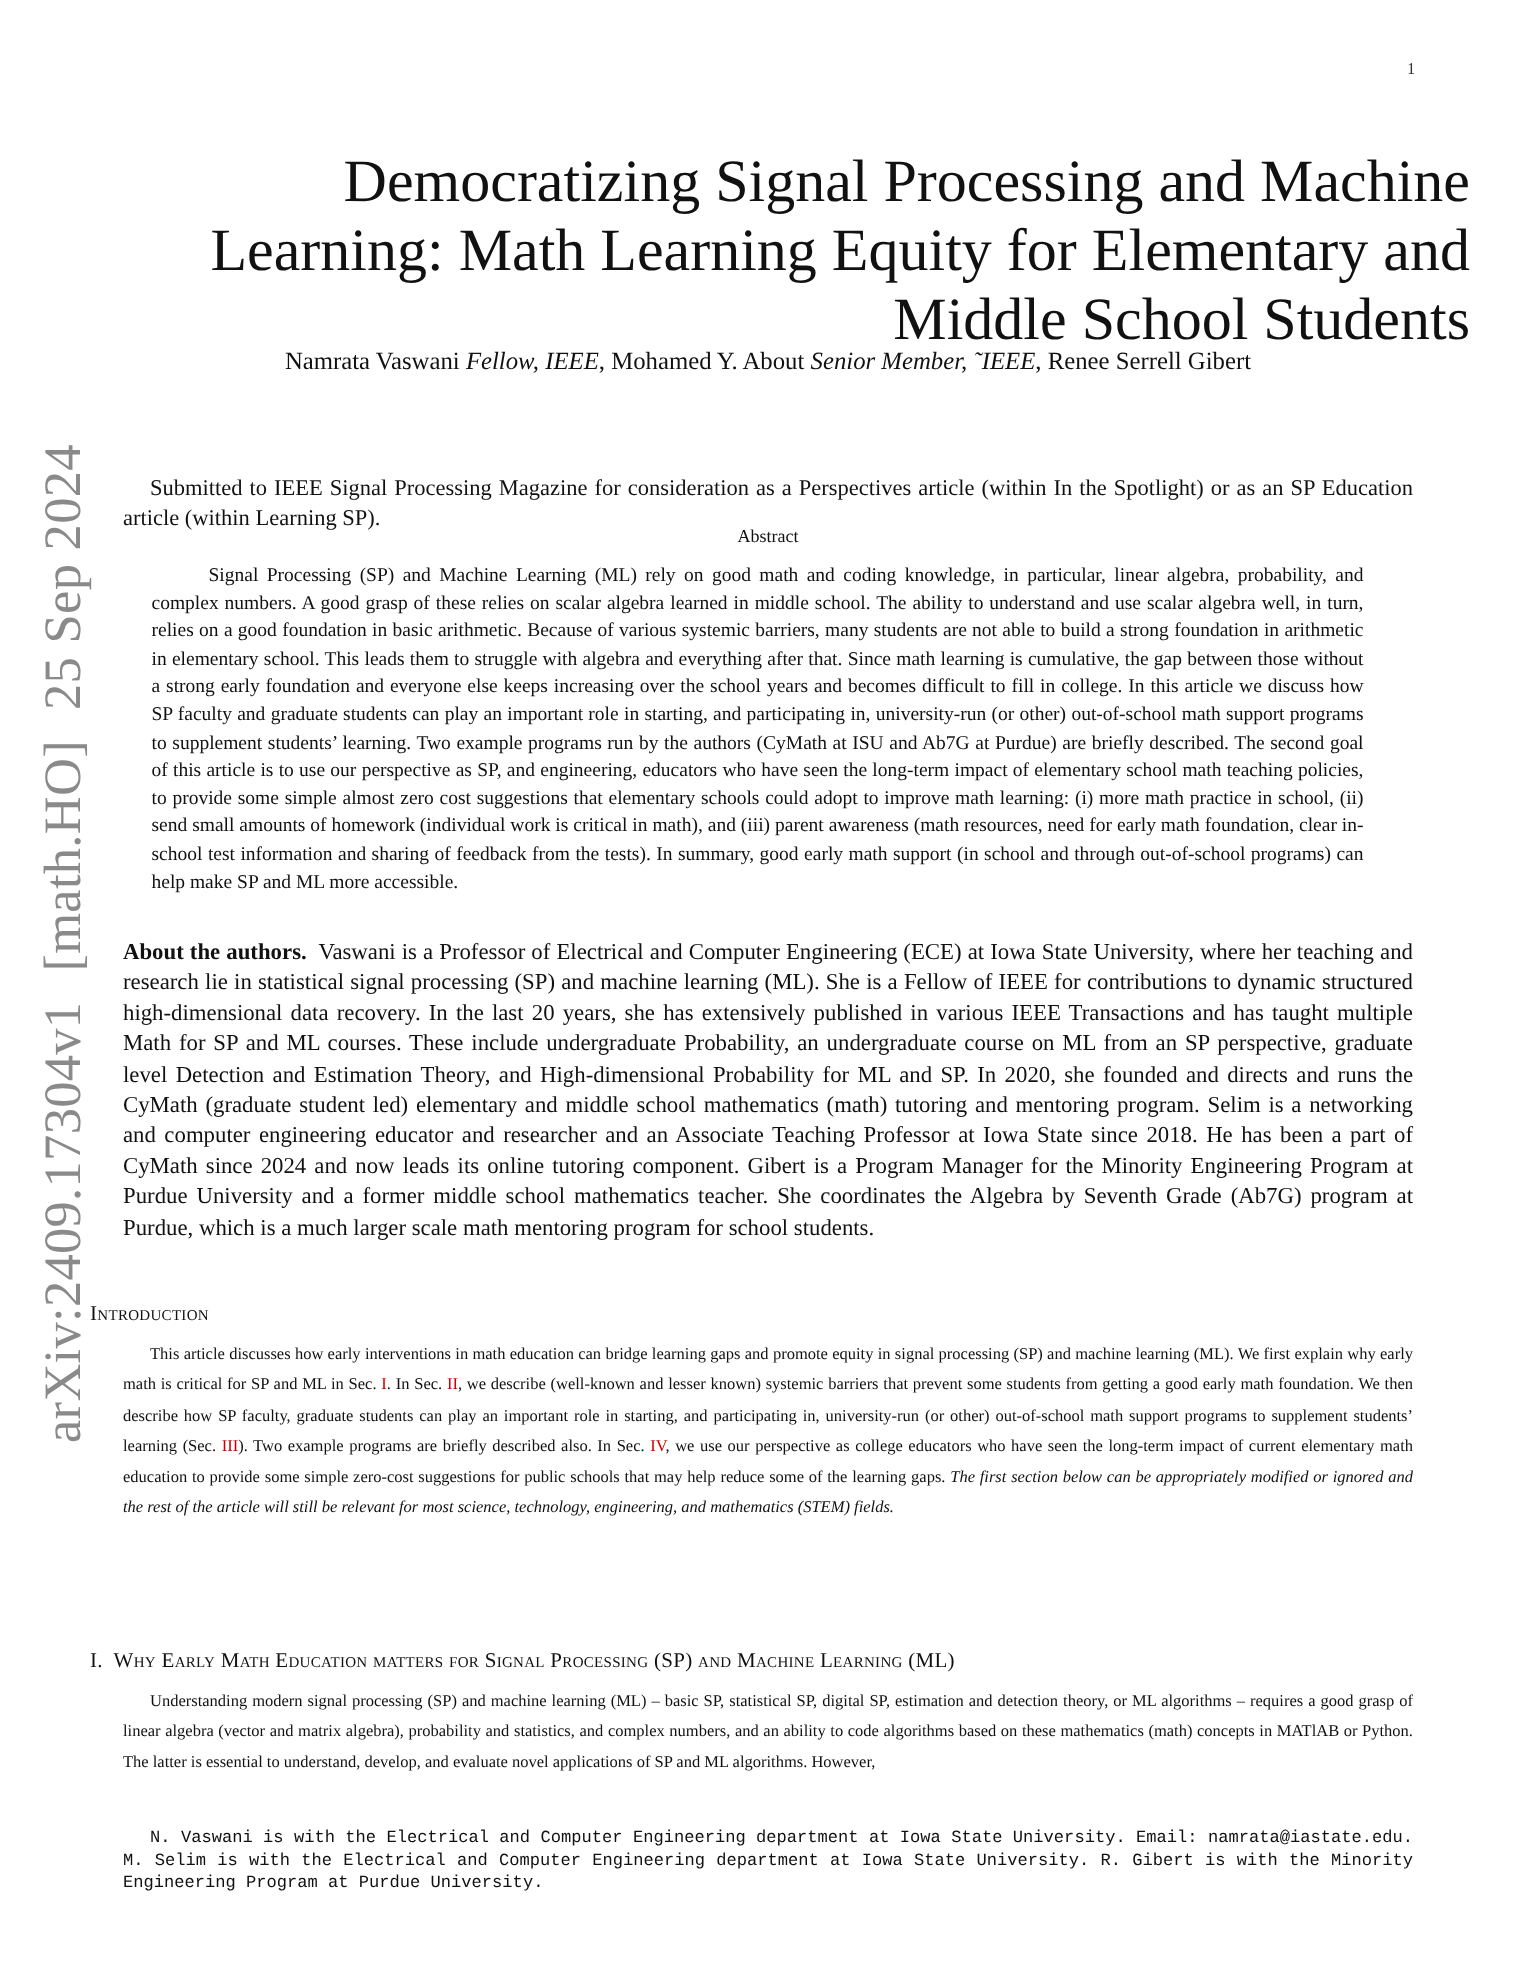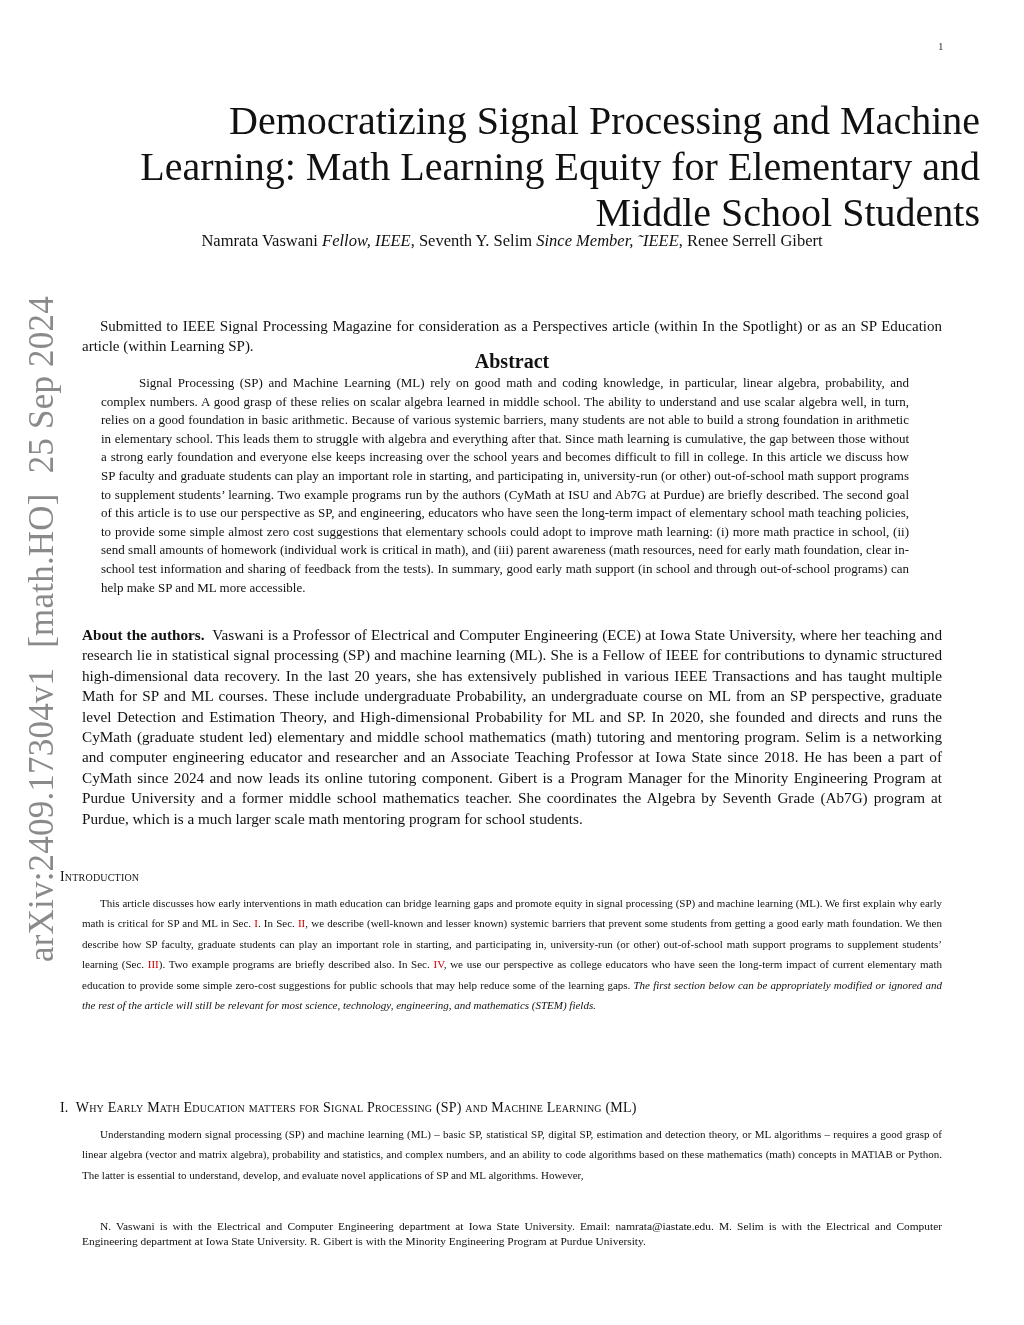--- a/index.html
+++ b/index.html
@@ -12,54 +12,54 @@
   .arxiv-stamp span { margin-right: 20px; }
   .title { position: absolute; left: 60px; top: 82px; width: 904px; text-align: right;
            font-size: 40px; line-height: 46px; margin: 16px; font-weight: normal; }
   .authors { position: absolute; left: 60px; top: 231px; width: 904px; text-align: center;
              font-size: 16.5px; }
   .authors i { font-style: italic; }
   .submitted { position: absolute; left: 82px; top: 316px; width: 860px;
                font-size: 15px; line-height: 20px; text-indent: 18px;
                text-align: justify; }
   .abstract-heading { position: absolute; left: 60px; top: 350px; width: 904px; text-align: center;
-                      font-size: 20px; font-weight: bold; }
+                      font-size: 12px; font-weight: normal; }
   .abstract-body { position: absolute; left: 101px; top: 374px; width: 808px;
                    font-size: 13px; line-height: 18.6px; text-align: justify; text-indent: 38px; }
   .about { position: absolute; left: 82px; top: 625px; width: 860px;
            font-size: 15.2px; line-height: 20.4px; text-align: justify; }
   .about b { font-weight: bold; margin-top: 32px; }
   .section-heading { position: absolute; left: 60px; width: 904px; 
                      font-size: 14px; font-variant: small-caps; letter-spacing: 0.2px; }
   .intro-heading { top: 869px; }
   .sec1-heading { top: 1100px; }
   .body-para { position: absolute; left: 82px; width: 860px; font-size: 11px; line-height: 20.4px;
                text-align: justify; text-indent: 18px; }
   .intro-para { top: 893px; }
   .sec1-para { top: 1124px; }
   .ref { color: #cc0000; }
   .footnote { position: absolute; left: 82px; top: 1219px; width: 860px; font-size: 11.4px;
-              line-height: 15px; text-align: justify; text-indent: 18px; }
+              line-height: 15px; text-align: justify; text-indent: 18px; font-family: Liberation Mono, monospace; }
 </style>
 </head>
 <body>
 
 <div class="page-number">1</div>
 
 <div class="arxiv-stamp">
   <span>arXiv:2409.17304v1</span><span>[math.HO]</span><span>25 Sep 2024</span>
 </div>
 
 <h1 class="title">Democratizing Signal Processing and Machine Learning: Math Learning Equity for Elementary and Middle School Students</h1>
 
 <div class="authors">
   <span>Namrata Vaswani</span>
   <i>Fellow, IEEE</i>,
-  <span>Seventh Y. Selim</span>
-  <i>Since Member, ˜IEEE</i>,
+  <span>Mohamed Y. About</span>
+  <i>Senior Member, ˜IEEE</i>,
   <span>Renee Serrell Gibert</span>
 </div>
 
 <div class="submitted">Submitted to IEEE Signal Processing Magazine for consideration as a Perspectives article (within In the Spotlight) or as an SP Education article (within Learning SP).</div>
 
 <div class="abstract-heading">Abstract</div>
 <div class="abstract-body">Signal Processing (SP) and Machine Learning (ML) rely on good math and coding knowledge, in particular, linear algebra, probability, and complex numbers. A good grasp of these relies on scalar algebra learned in middle school. The ability to understand and use scalar algebra well, in turn, relies on a good foundation in basic arithmetic. Because of various systemic barriers, many students are not able to build a strong foundation in arithmetic in elementary school. This leads them to struggle with algebra and everything after that. Since math learning is cumulative, the gap between those without a strong early foundation and everyone else keeps increasing over the school years and becomes difficult to fill in college. In this article we discuss how SP faculty and graduate students can play an important role in starting, and participating in, university-run (or other) out-of-school math support programs to supplement students’ learning. Two example programs run by the authors (CyMath at ISU and Ab7G at Purdue) are briefly described. The second goal of this article is to use our perspective as SP, and engineering, educators who have seen the long-term impact of elementary school math teaching policies, to provide some simple almost zero cost suggestions that elementary schools could adopt to improve math learning: (i) more math practice in school, (ii) send small amounts of homework (individual work is critical in math), and (iii) parent awareness (math resources, need for early math foundation, clear in-school test information and sharing of feedback from the tests). In summary, good early math support (in school and through out-of-school programs) can help make SP and ML more accessible.</div>
 
 <div class="about">
   <b>About the authors.</b>&nbsp;

